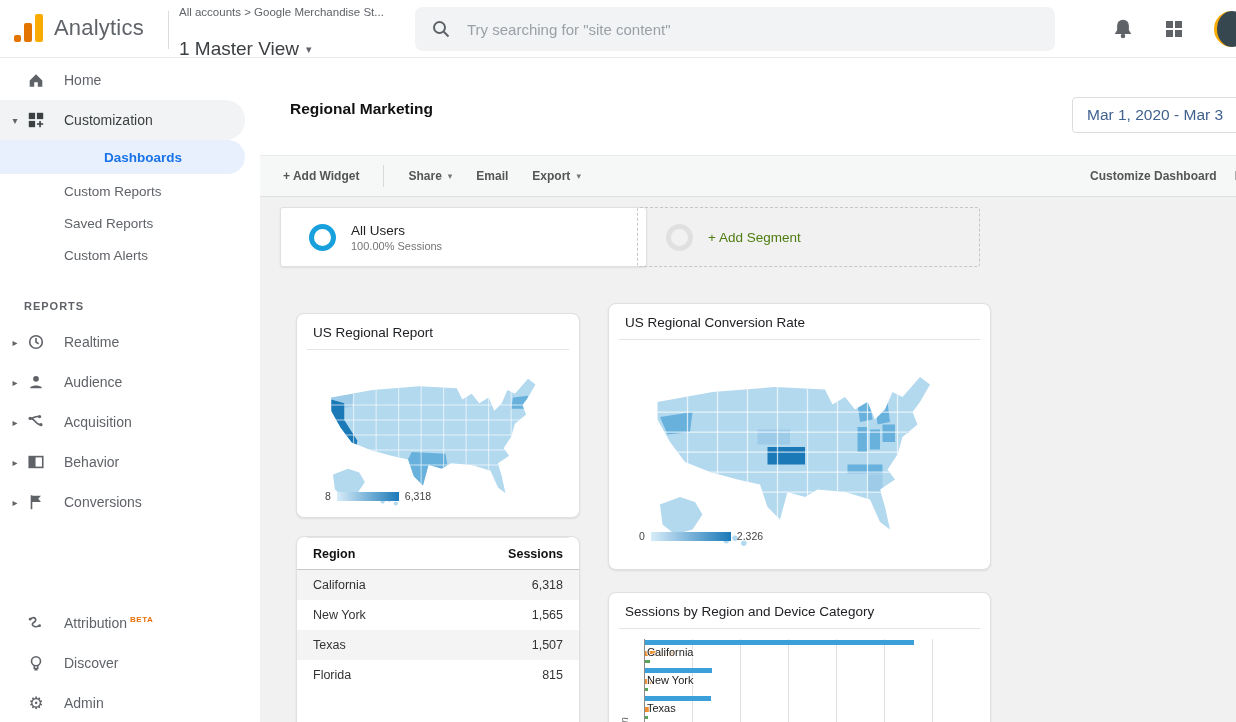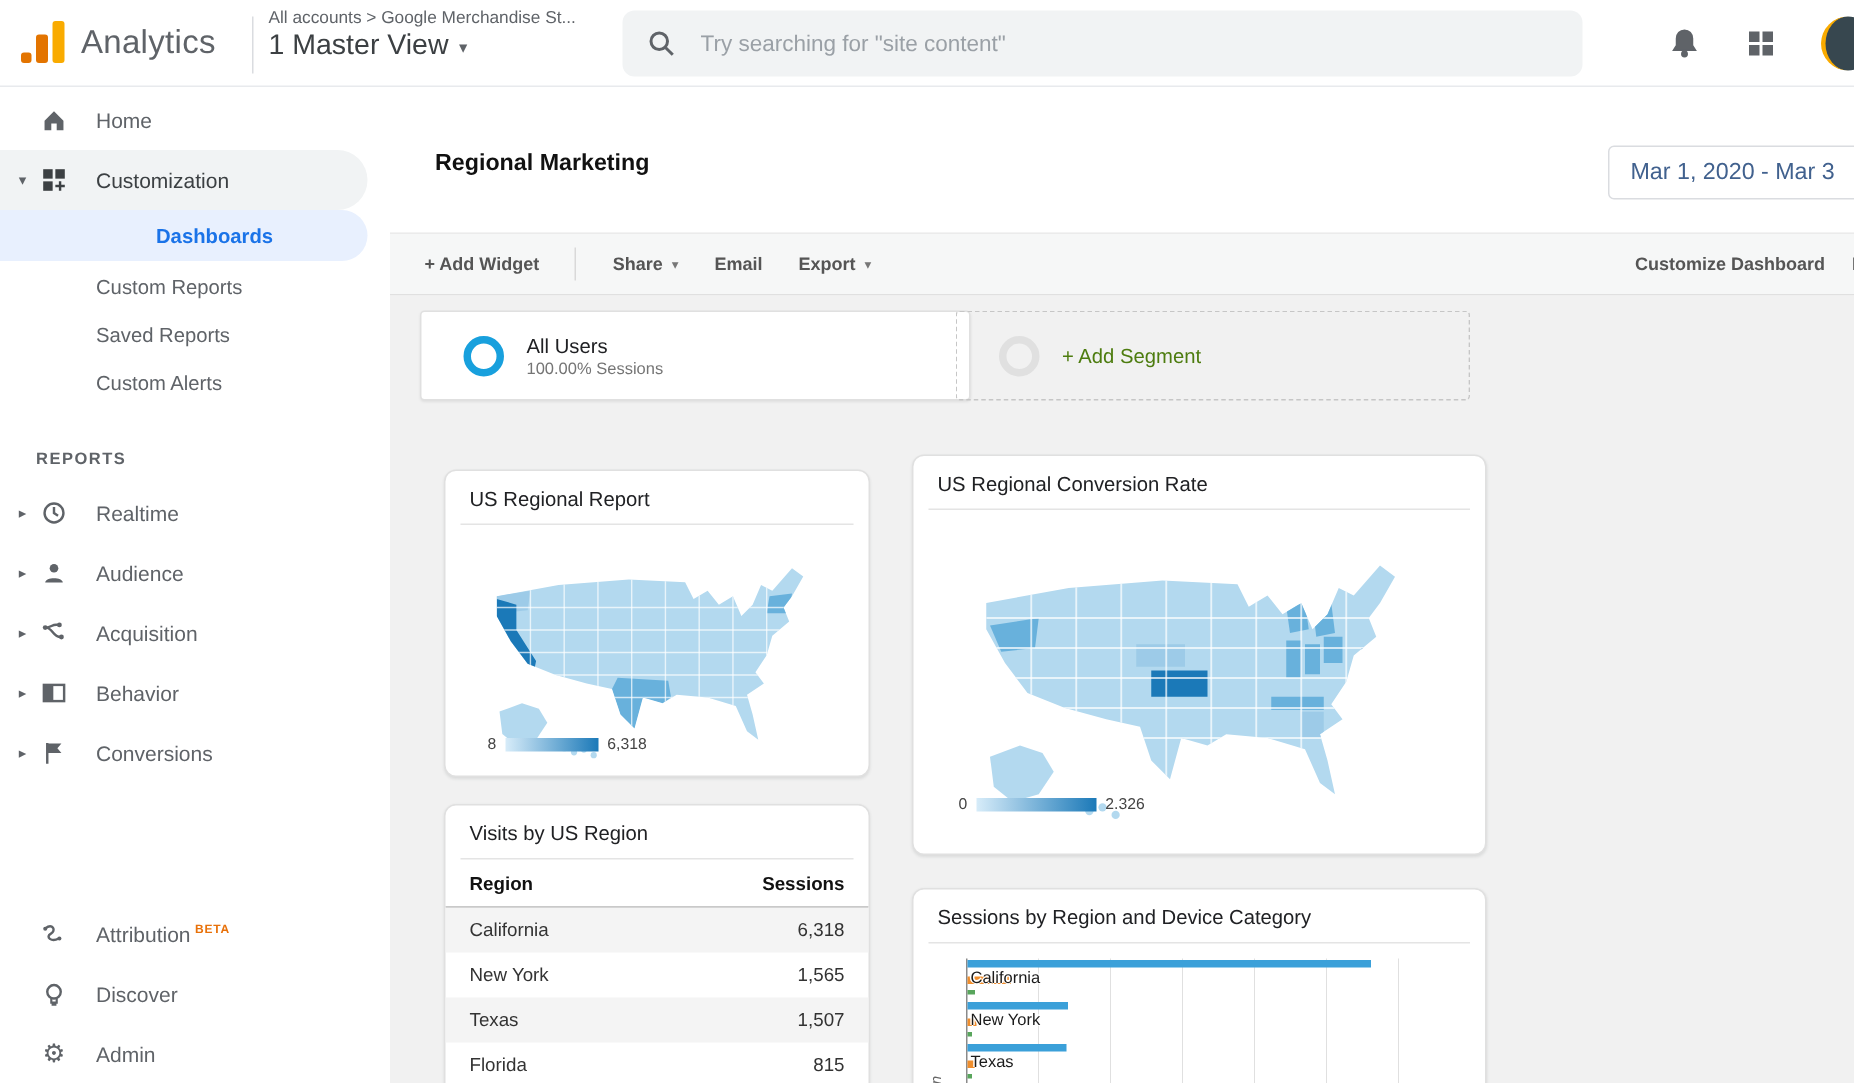--- a/index.html
+++ b/index.html
@@ -7,21 +7,21 @@
     font-family:"Liberation Sans","DejaVu Sans",sans-serif; }
   .topbar { position:relative; height:58px; background:#fff; border-bottom:1px solid #e8eaed; }
   .logo-area { position:absolute; left:14px; top:12px; display:flex; align-items:center; gap:10px; }
   .logo-bars { width:30px; height:32px; position:relative; }
   .logo-bars .dot  { position:absolute; left:0;  bottom:2px; width:7px; height:7px; border-radius:2px; background:var(--c-logo_deep_orange); }
   .logo-bars .mid  { position:absolute; left:10px; bottom:2px; width:8px; height:19px; border-radius:2px; background:var(--c-logo_deep_orange); }
   .logo-bars .tall { position:absolute; left:21px; bottom:2px; width:8px; height:28px; border-radius:2px; background:var(--c-logo_orange); }
   .app-name { font-size:22px; color:#5f6368; letter-spacing:.2px; }
   .head-divider { position:absolute; left:168px; top:11px; height:38px; width:1px; background:#dadce0; }
   .account-area { position:absolute; left:179px; top:6px; }
-  .breadcrumb { font-size:11.5px; color:#5f6368; margin-bottom:2px; white-space:nowrap; }
+  .breadcrumb { font-size:11.5px; color:#5f6368; margin-bottom:20px; white-space:nowrap; }
   .view-selector { font-size:19px; color:#3c4043; display:flex; align-items:center; gap:7px; cursor:pointer; }
   .caret-down { font-size:11px; color:#5f6368; }
   .searchbar { position:absolute; left:415px; top:7px; width:640px; height:44px; background:#f1f3f4;
     border-radius:8px; display:flex; align-items:center; padding:0 16px; gap:16px; }
   .searchbar input { border:none; outline:none; background:transparent; font-size:15px; color:#3c4043; width:520px;
     font-family:"Liberation Sans","DejaVu Sans",sans-serif; }
   .searchbar input::placeholder { color:#9aa0a6; }
   .top-icons { position:absolute; right:0; top:0; height:58px; display:flex; align-items:center; gap:30px; padding-right:0; }
   .avatar { width:36px; height:36px; border-radius:50%; background:#37474f; border-left:3px solid var(--c-logo_orange);
     margin-right:-14px; }
@@ -387,21 +387,20 @@
           </svg>
           <div class="map-legend" style="left:30px; bottom:10px;">
             <span>0</span>
             <span class="legend-bar" style="width:80px;"></span>
             <span>2.326</span>
           </div>
         </div>
       </div>
 
       <div class="card card-3">
-        <div class="card-head">Visits by US Region</div>
         <div class="card-rule"></div>
         <table class="ga-table">
           <thead>
             <tr>
               <th>Region</th>
               <th class="num">Sessions</th>
             </tr>
           </thead>
           <tbody>
             <tr class="shaded">

